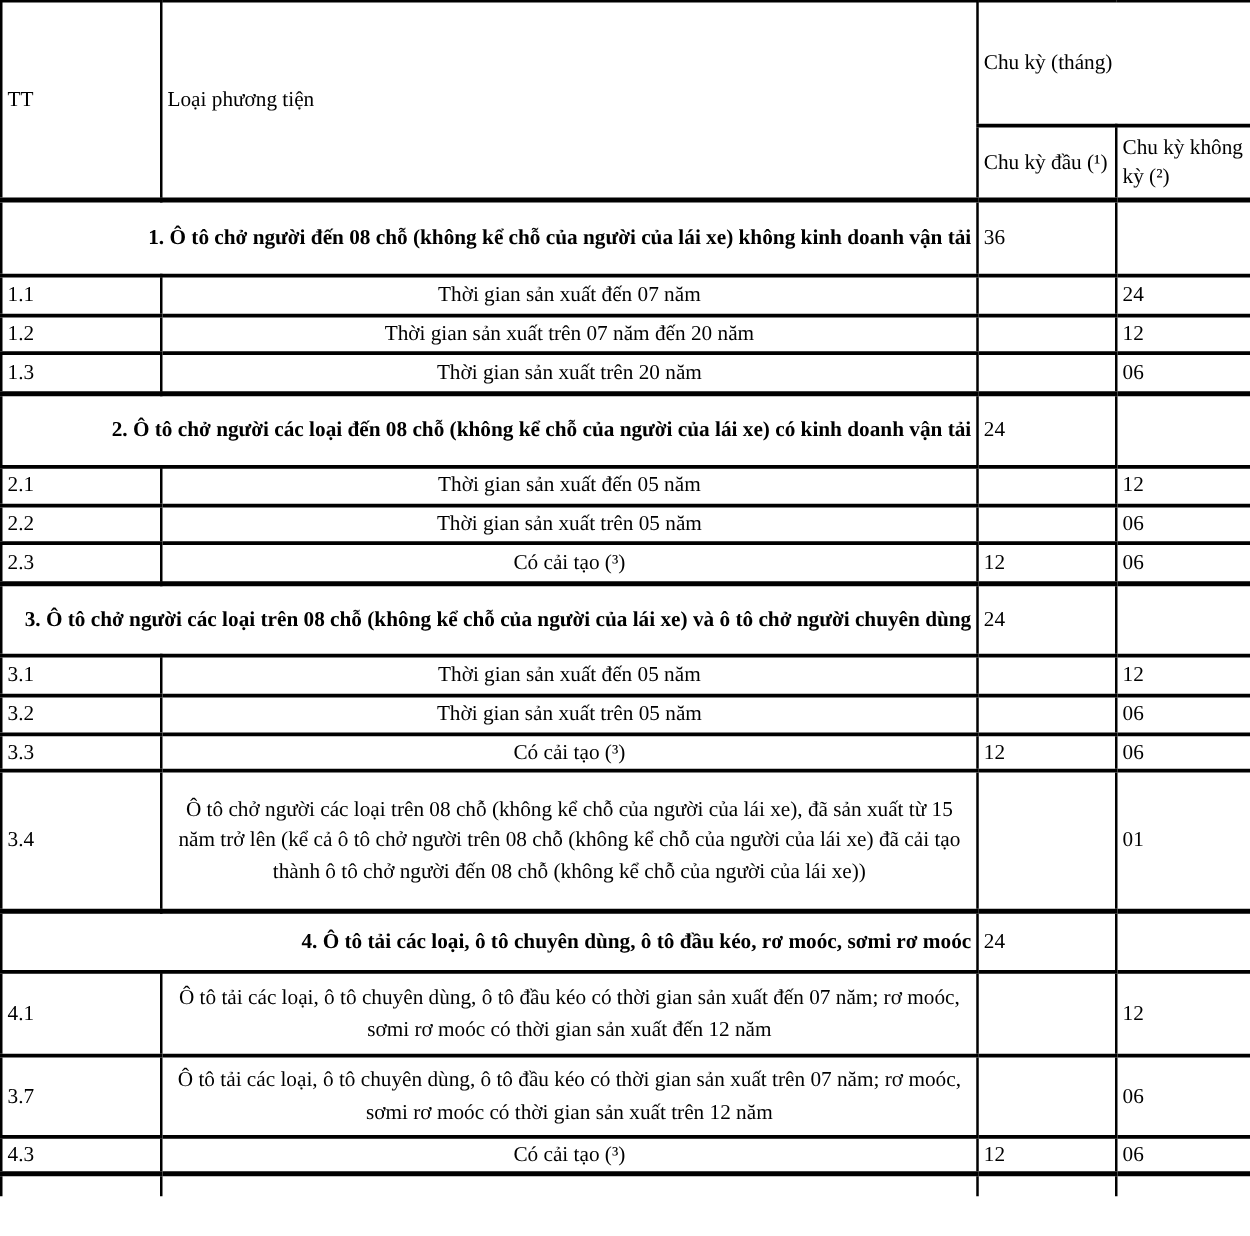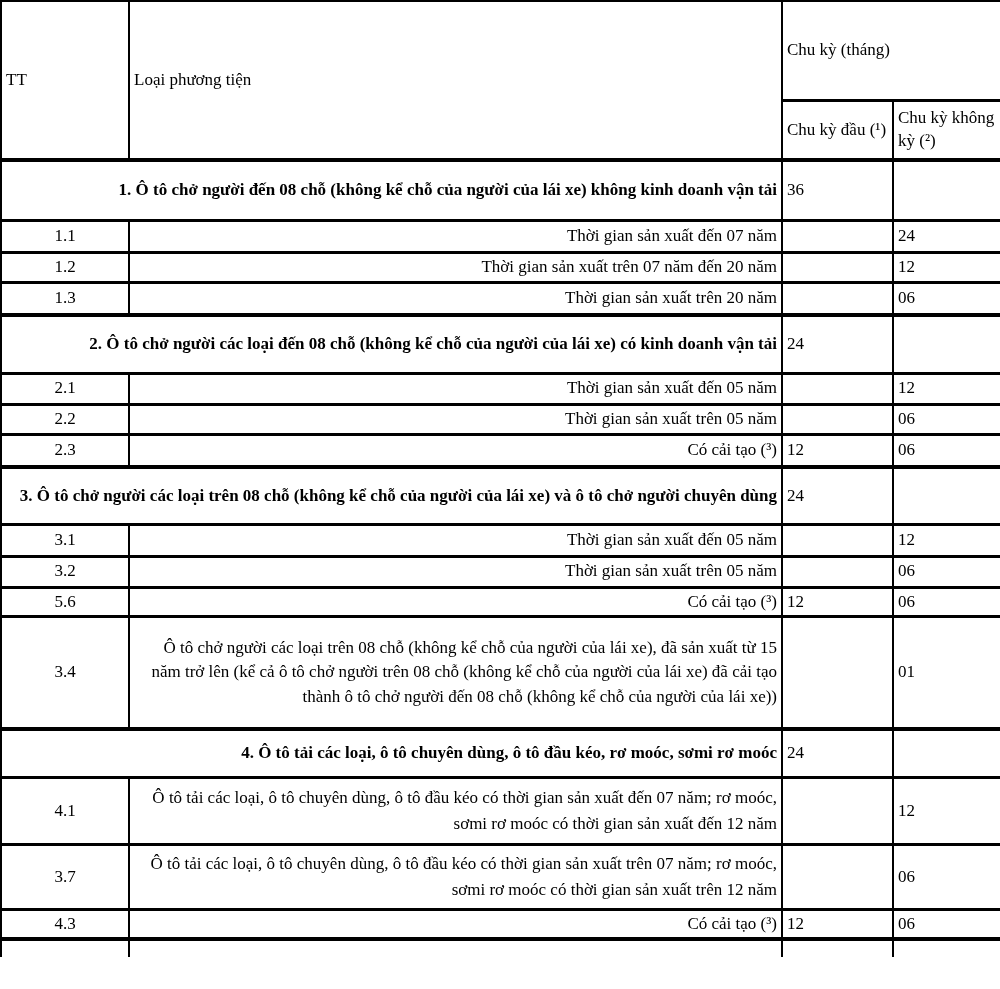--- a/index.html
+++ b/index.html
@@ -35,22 +35,22 @@
     font-weight: normal;
     border-top-width: 2px;
   }
   .cycle-table thead tr + tr th { border-top-width: 2px; }
   tr.section td { border-top-width: 4px; }
   tr.section td.sec-label {
     font-weight: bold;
     text-align: right;
     padding-left: 5px;
   }
-  td.tt   { text-align: center; }
-  td.lbl  { text-align: right; }
+  td.tt   { }
+  td.lbl  { text-align: center; }
   td.val  { }
   tr.cut td { border-top-width: 4px; border-bottom: none; }
 </style>
 </head>
 <body>
 
 <table class="cycle-table">
   <colgroup>
     <col class="c-tt">
       <col class="c-veh">
@@ -138,21 +138,21 @@
     </tr>
 
     <tr class="item" style="height:31px">
       <td class="tt">3.2</td>
       <td class="lbl">Thời gian sản xuất trên 05 năm</td>
       <td class="val"></td>
       <td class="val">06</td>
     </tr>
 
     <tr class="item" style="height:28px">
-      <td class="tt">5.6</td>
+      <td class="tt">3.3</td>
       <td class="lbl">Có cải tạo (³)</td>
       <td class="val">12</td>
       <td class="val">06</td>
     </tr>
 
     <tr class="item" style="height:113px">
       <td class="tt">3.4</td>
       <td class="lbl" style="line-height:1.45">Ô tô chở người các loại trên 08 chỗ (không kể chỗ của người của lái xe), đã sản xuất từ 15 năm trở lên (kể cả ô tô chở người trên 08 chỗ (không kể chỗ của người của lái xe) đã cải tạo thành ô tô chở người đến 08 chỗ (không kể chỗ của người của lái xe))</td>
       <td class="val"></td>
       <td class="val">01</td>

